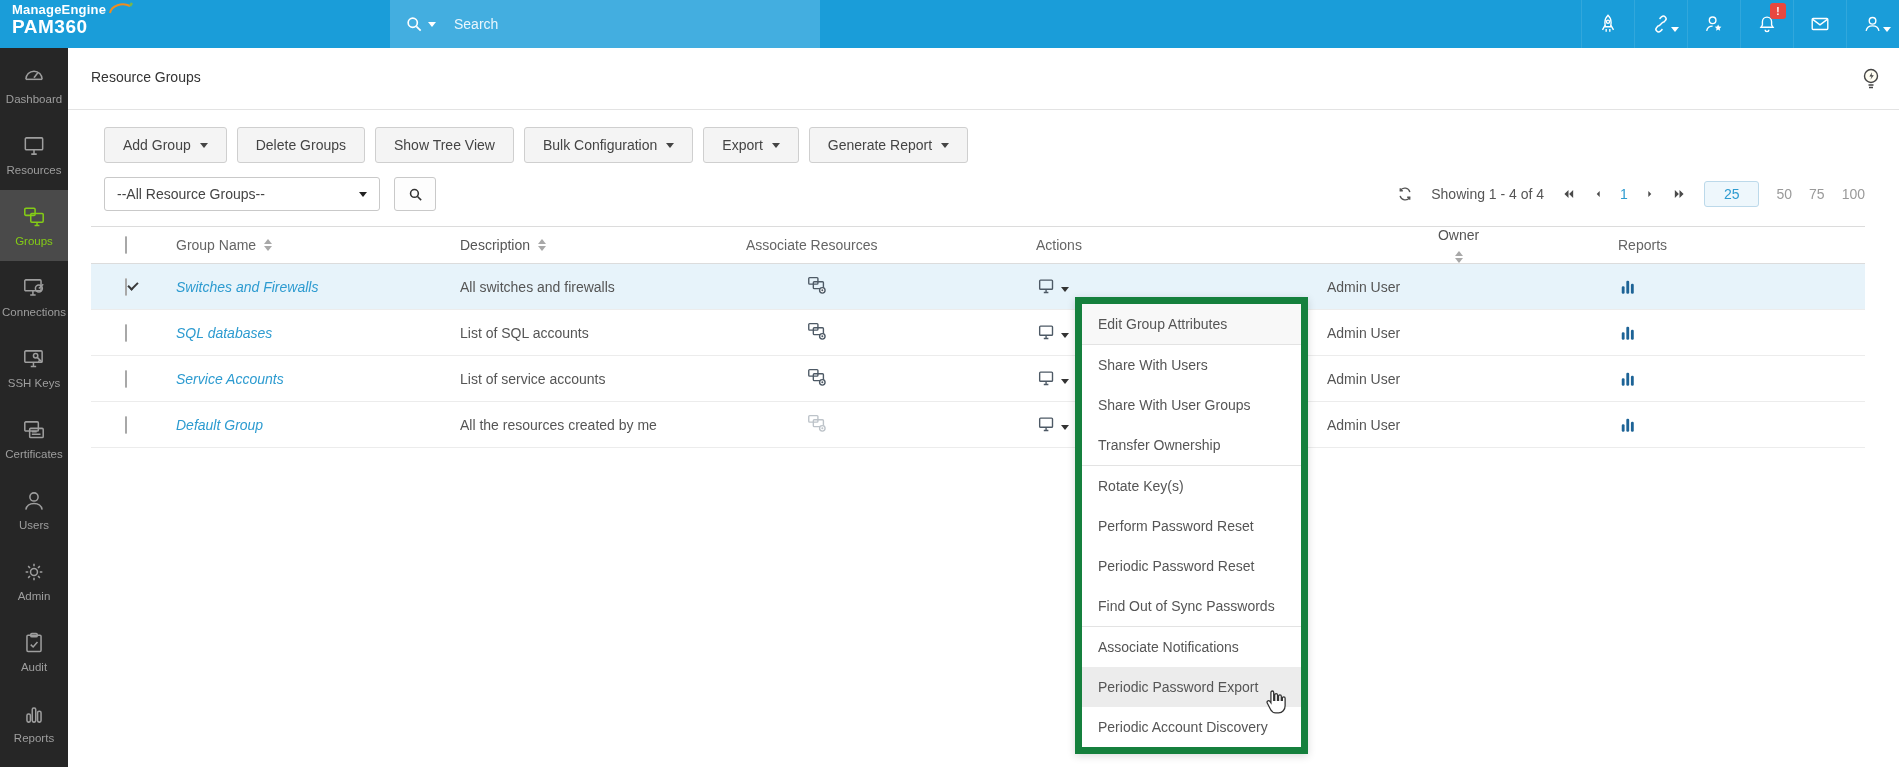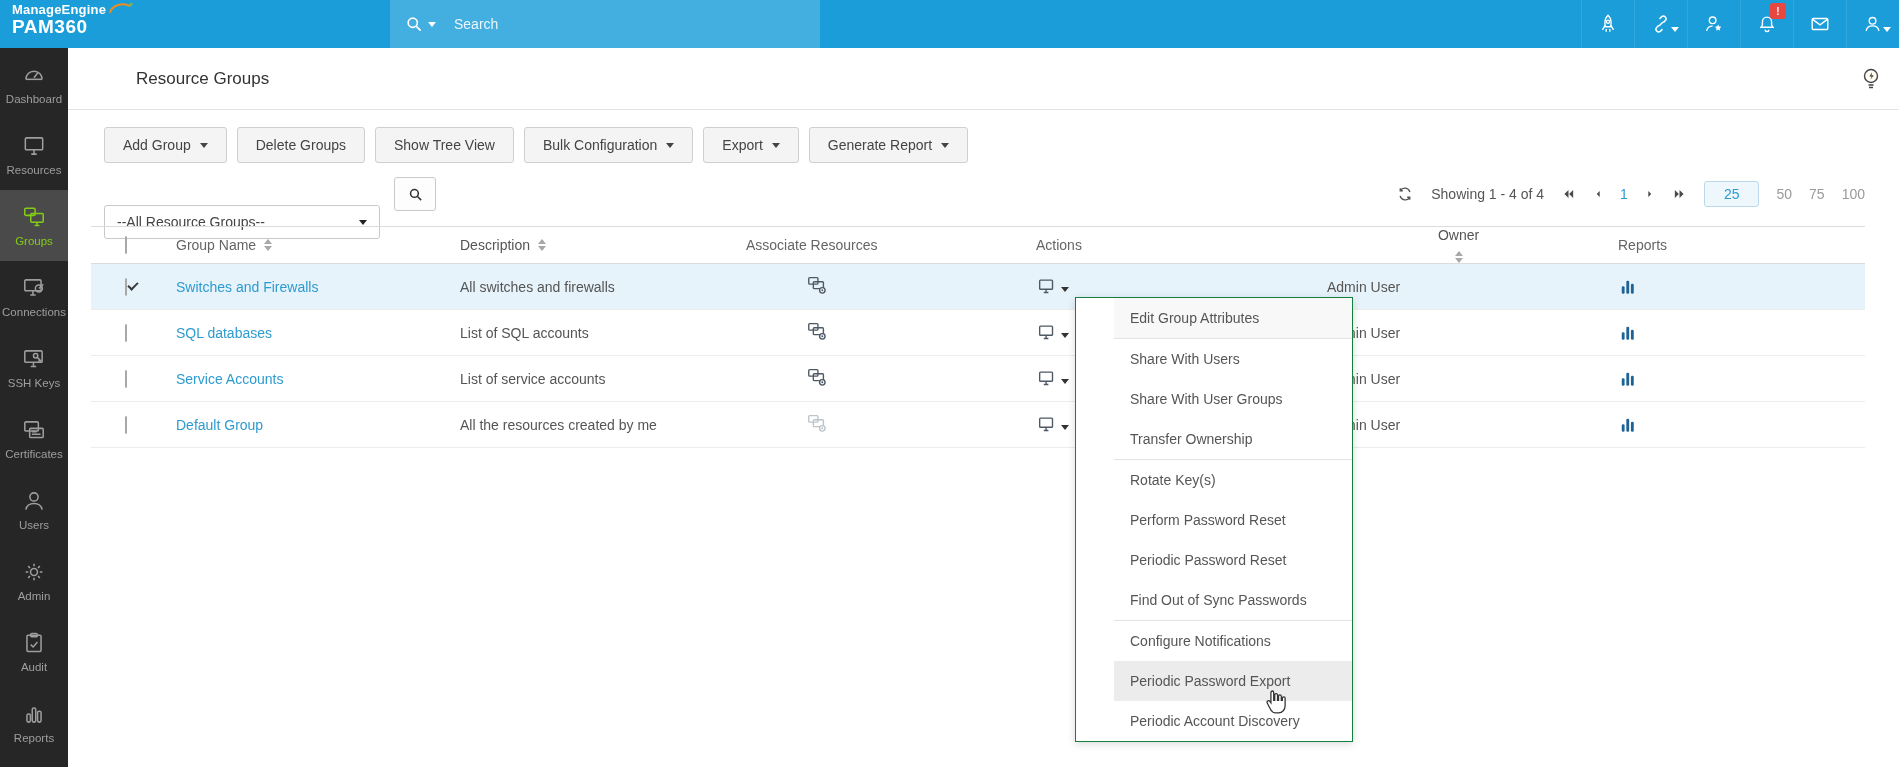--- a/index.html
+++ b/index.html
@@ -58,38 +58,38 @@
     justify-content:center; color:#9e9e9e; cursor:pointer; gap:5px;
   }
   .side-item .lbl { font-size:11.5px; }
   .side-item.active { background:#4a4a4a; color:#84cc16; }
 
   
   .page-header {
     position:absolute; left:68px; top:48px; right:0; height:62px;
     background:#fff; border-bottom:1px solid #e3e3e3;
   }
-  .page-title { position:absolute; left:23px; top:21px; font-size:17px; color:#333;margin-left:45px; }
+  .page-title { position:absolute; left:23px; top:21px; font-size:14px; color:#333; }
   .tip-bulb { position:absolute; right:16px; top:18px; cursor:pointer; }
 
   
   .toolbar { position:absolute; left:104px; top:127px; display:flex; gap:10px; }
   .btn {
     height:36px; padding:0 18px; background:#f4f4f4; border:1px solid #cfcfcf;
     border-radius:3px; font-size:14px; color:#444; display:flex; align-items:center;
     gap:9px; cursor:pointer; font-family:"Liberation Sans", sans-serif;
   }
   .btn .caret-down { border-top-color:#444; }
 
   
   .filter-row { position:absolute; left:104px; top:177px; display:flex; }
   .select {
     width:276px; height:34px; background:#fff; border:1px solid #c9c9c9; border-radius:3px;
     display:flex; align-items:center; justify-content:space-between; padding:0 12px;
-    font-size:14px; color:#444; cursor:pointer;margin-top:28px;
+    font-size:14px; color:#444; cursor:pointer;
   }
   .select .caret-down { border-top-color:#222; }
   .search-btn {
     width:42px; height:34px; margin-left:14px; background:#fdfdfd; border:1px solid #c9c9c9;
     border-radius:3px; display:flex; align-items:center; justify-content:center; cursor:pointer;
   }
   .pagination {
     position:absolute; right:34px; top:177px; height:34px;
     display:flex; align-items:center; gap:17px; font-size:14px; color:#555;
   }
@@ -129,31 +129,31 @@
     border-top:5px solid #a8a8a8;
   }
   .checkbox {
     width:14px; height:14px; border:1px solid #a8a8a8; border-radius:2px; background:#f1f1f1;
     position:relative; cursor:pointer;
   }
   .checkbox.checked::after {
     content:""; position:absolute; left:2px; top:3px; width:8px; height:4px;
     border-left:2px solid #3a3a3a; border-bottom:2px solid #3a3a3a; transform:rotate(-45deg);
   }
-  .glink { color:#2d9bd0; text-decoration:none; cursor:pointer; }
+  .glink { color:#2d9bd0; text-decoration:none; cursor:pointer;font-style:italic; }
   .assoc-icon { color:#4d5965; cursor:pointer; }
   .assoc-icon.disabled { color:#bdc3c9; }
   .actions-trigger { display:flex; align-items:flex-end; gap:3px; color:#4d5965; cursor:pointer; }
   .actions-trigger .caret-down { border-top-color:#333; margin-bottom:6px; }
   .report-icon { cursor:pointer; }
 
   
   .ctx-menu {
-    position:absolute; left:1075px; top:297px; width:278px; background:#fff;
-    border:1px solid #15803d; box-shadow:0 2px 8px rgba(0,0,0,0.15); z-index:20;padding-left:38px;
+    position:absolute; left:1075px; top:297px; width:233px; background:#fff;
+    border:7px solid #15803d; box-shadow:0 2px 8px rgba(0,0,0,0.15); z-index:20;
   }
   .ctx-item {
     padding:12px 16px; font-size:14px; color:#555; cursor:pointer; line-height:16px;
   }
   .ctx-item.first { background:#f8f8f8; }
   .ctx-item.hovered { background:#ececec; }
   .ctx-sep { height:1px; background:#e3e3e3; }
 
   
   .cursor { position:absolute; left:1262px; top:688px; z-index:30; pointer-events:none; }
@@ -573,20 +573,20 @@
   <div class="ctx-sep"></div>
   <div class="ctx-item">Share With Users</div>
   <div class="ctx-item">Share With User Groups</div>
   <div class="ctx-item">Transfer Ownership</div>
   <div class="ctx-sep"></div>
   <div class="ctx-item">Rotate Key(s)</div>
   <div class="ctx-item">Perform Password Reset</div>
   <div class="ctx-item">Periodic Password Reset</div>
   <div class="ctx-item">Find Out of Sync Passwords</div>
   <div class="ctx-sep"></div>
-  <div class="ctx-item">Configure Notifications</div>
+  <div class="ctx-item">Associate Notifications</div>
   <div class="ctx-item hovered">Periodic Password Export</div>
   <div class="ctx-item">Periodic Account Discovery</div>
 </div>
 
 <svg class="cursor" width="28" height="30" viewBox="0 0 24 26">
   <path d="M8.8 2.6c.7 0 1.2.5 1.2 1.2v7h.9V6c0-.7.5-1.2 1.2-1.2s1.2.5 1.2 1.2v4.8h.9V7.2c0-.7.5-1.2 1.2-1.2s1.2.5 1.2 1.2v3.6h.9V8.8c0-.7.5-1.2 1.2-1.2s1.2.5 1.2 1.2v6.5c0 3.5-2.4 6.2-5.6 6.2h-2.6c-2 0-3.4-1-4.4-2.9L4.4 13c-.4-.7-.1-1.5.6-1.8.6-.3 1.3-.1 1.7.4l.9 1.2V3.8c0-.7.5-1.2 1.2-1.2z" fill="#ffffff" stroke="#333" stroke-width="1.1"></path>
 </svg>
 
 </body></html>

